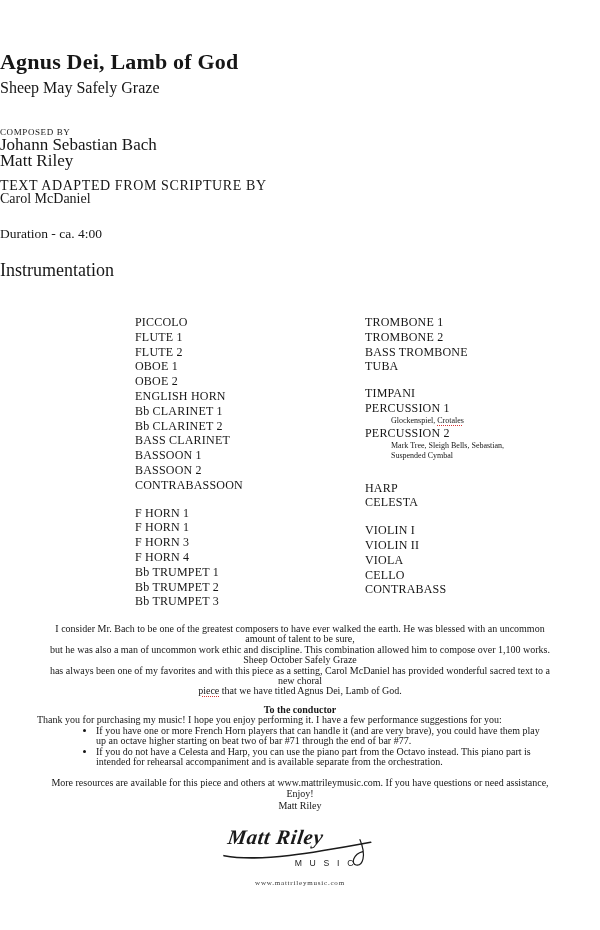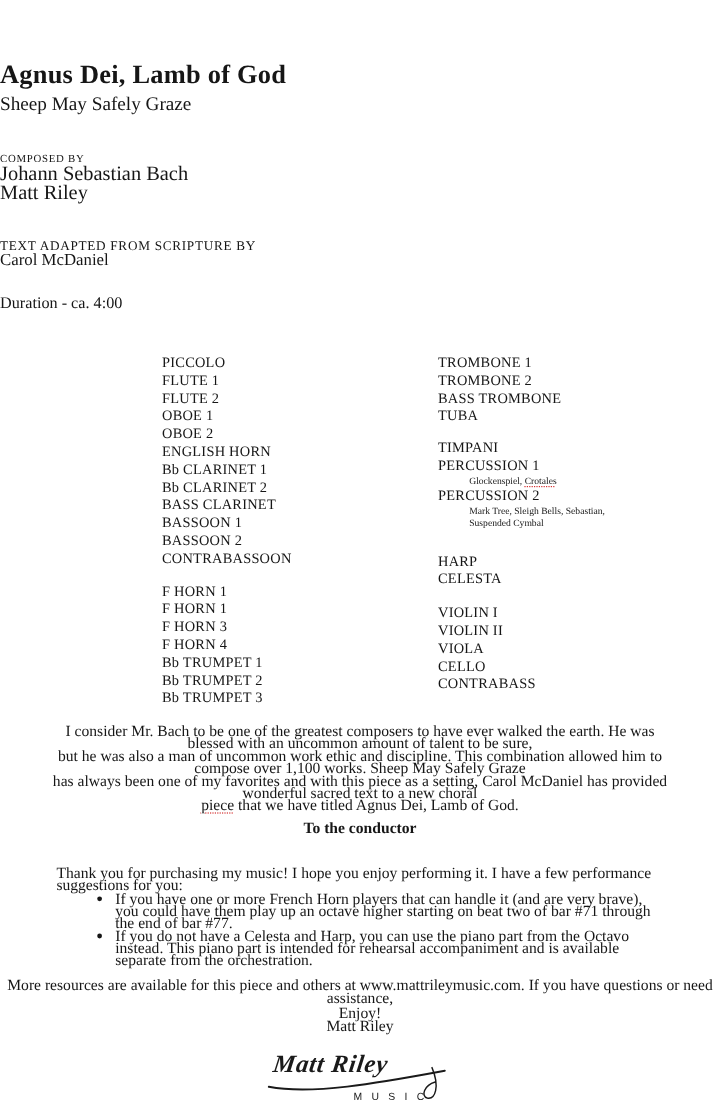--- a/index.html
+++ b/index.html
@@ -7,41 +7,41 @@
     width:600px;height:930px;background:#ffffff;color:#161616;
     font-family:"Liberation Serif", serif;
     overflow:hidden;
   }
   .page{padding-top:50px;}
   .center{text-align:left;}
   .title{font-size:22px;font-weight:bold;line-height:24px;letter-spacing:.2px;}
   .subtitle{font-size:16px;line-height:18px;margin-top:5px;}
   .credit-label{font-size:9px;line-height:10px;letter-spacing:.6px;margin-top:30px;}
   .credit-name{font-size:17px;line-height:15.5px;}
-  .credit-label-2{font-size:11px;line-height:10px;letter-spacing:.6px;margin-top:32px;}
+  .credit-label-2{font-size:14px;line-height:10px;letter-spacing:.6px;margin-top:13px;}
   .credit-name-lg{font-size:14px;line-height:16px;}
   .duration{font-size:13.5px;line-height:14px;margin-top:20px;}
   .instr-heading{font-size:18px;line-height:20px;margin-top:19px;}
   .instr-columns{position:relative;height:294px;margin-top:35px;padding-left:44px;}
   .col-left{position:absolute;left:135px;top:0;}
   .col-right{position:absolute;left:365px;top:0;}
   .instr-item{font-size:12px;line-height:14.8px;letter-spacing:.2px;white-space:nowrap;}
   .instr-sub{font-size:8px;line-height:10px;padding-left:26px;white-space:nowrap;}
   .gap-sm{height:12px;}
   .gap-md{height:20px;}
   .gap-xs{height:13px;}
   .misspell{
     text-decoration:underline dotted #d43030;
     text-decoration-thickness:1px;
     text-underline-offset:2px;
   }
-  .notes{font-size:13px;}
+  .notes{font-size:10px;}
   .intro-para{margin-top:15px;padding:0 42px;text-align:center;line-height:10.4px;}
   .conductor-heading{font-weight:bold;text-align:center;margin-top:8px;line-height:10px;}
-  .conductor-intro{padding-left:47px;padding-right:40px;line-height:10px;margin-top:28px;}
+  .conductor-intro{padding-left:37px;padding-right:40px;line-height:10px;}
   ul.suggestions{margin:1px 0 0 0;padding-left:96px;padding-right:52px;}
   ul.suggestions li{line-height:10px;margin-bottom:1px;}
   .resources{text-align:center;margin-top:10px;line-height:11.5px;}
   .resources div{line-height:11.5px;}
   .signature-wrap{text-align:center;margin-top:6px;}
   .website{text-align:center;font-size:7px;letter-spacing:.8px;color:#333;margin-top:2px;}
 </style>
 </head>
 <body>
 
@@ -52,20 +52,21 @@
 
   <div class="center credit-label">COMPOSED BY</div>
   <div class="center credit-name">Johann Sebastian Bach</div>
   <div class="center credit-name">Matt Riley</div>
 
   <div class="center credit-label-2">TEXT ADAPTED FROM SCRIPTURE BY</div>
   <div class="center credit-name-lg">Carol McDaniel</div>
 
   <div class="center duration">Duration - ca. 4:00</div>
 
+  <div class="center instr-heading">Instrumentation</div>
 
   <div class="instr-columns">
     <div class="col-left">
       <div class="instr-item">PICCOLO</div>
       <div class="instr-item">FLUTE 1</div>
       <div class="instr-item">FLUTE 2</div>
       <div class="instr-item">OBOE 1</div>
       <div class="instr-item">OBOE 2</div>
       <div class="instr-item">ENGLISH HORN</div>
       <div class="instr-item">Bb CLARINET 1</div>
@@ -104,21 +105,21 @@
       <div class="instr-item">VIOLIN II</div>
       <div class="instr-item">VIOLA</div>
       <div class="instr-item">CELLO</div>
       <div class="instr-item">CONTRABASS</div>
     </div>
   </div>
 
   <div class="notes">
     <div class="intro-para">
       <div>I consider Mr. Bach to be one of the greatest composers to have ever walked the earth. He was blessed with an uncommon amount of talent to be sure,</div>
-      <div>but he was also a man of uncommon work ethic and discipline. This combination allowed him to compose over 1,100 works. Sheep May Safely Graze</div>
+      <div>but he was also a man of uncommon work ethic and discipline. This combination allowed him to compose over 1,100 works. Sheep October Safely Graze</div>
       <div>has always been one of my favorites and with this piece as a setting, Carol McDaniel has provided wonderful sacred text to a new choral</div>
       <div><span class="misspell">piece</span><span> that we have titled Agnus Dei, Lamb of God.</span></div>
     </div>
 
     <div class="conductor-heading">To the conductor</div>
     <div class="conductor-intro">Thank you for purchasing my music! I hope you enjoy performing it. I have a few performance suggestions for you:</div>
     <ul class="suggestions">
       <li>If you have one or more French Horn players that can handle it (and are very brave), you could have them play up an octave higher starting on beat two of bar #71 through the end of bar #77.</li>
       <li>If you do not have a Celesta and Harp, you can use the piano part from the Octavo instead. This piano part is intended for rehearsal accompaniment and is available separate from the orchestration.</li>
     </ul>

